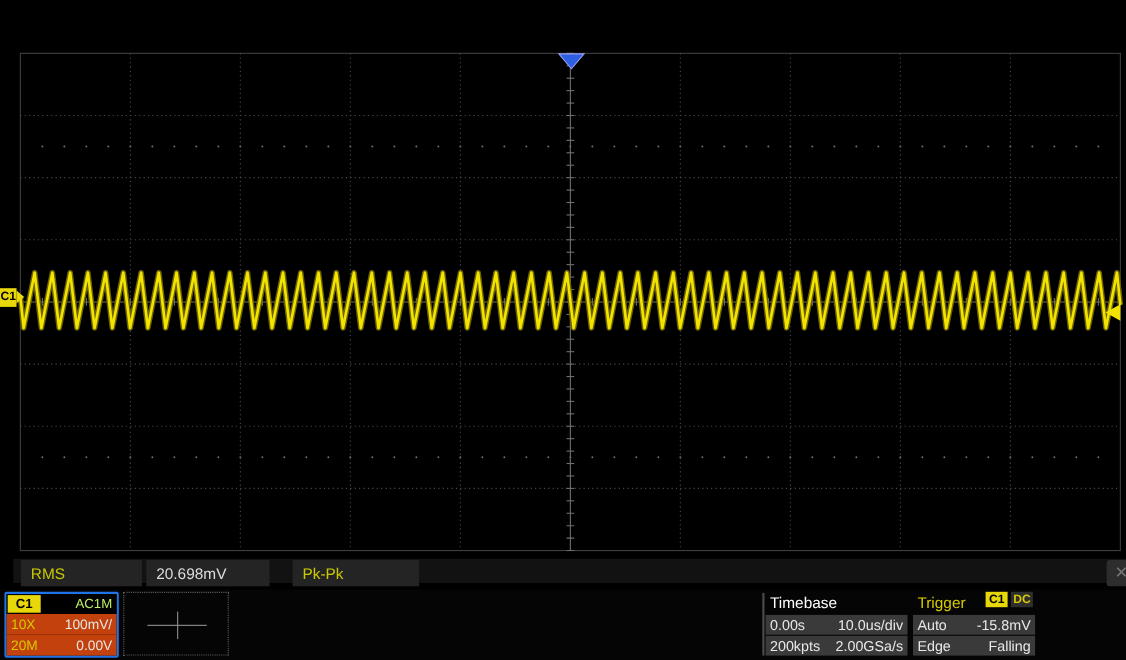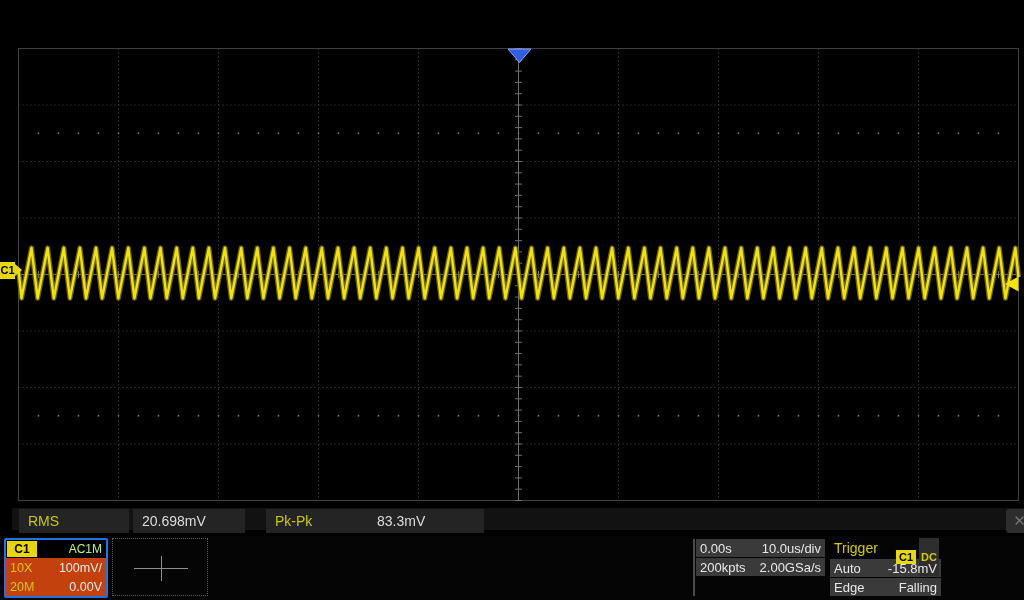--- a/index.html
+++ b/index.html
@@ -52,21 +52,21 @@
   .panel-row{height:18px;background:#3a3a3a;display:flex;justify-content:space-between;
              align-items:center;padding:0 4px;font-size:13px;color:#e8e8e8;margin-top:1px;}
   .tb-panel{position:absolute;left:696px;top:2px;width:129px;}
   .tb-panel .panel-hdr{color:#fff;padding-left:4px;}
   .trg-panel{position:absolute;left:830px;top:2px;width:111px;}
   .trg-hdr{display:flex;justify-content:space-between;align-items:flex-start;}
   .trg-title{color:#d6c900;padding-left:4px;}
   .trg-src{display:flex;align-items:center;gap:3px;padding-right:2px;}
   .trg-chip{background:#e8d80a;color:#000;font-size:11px;font-weight:bold;padding:0 3px;
             height:14px;line-height:14px;}
-  .trg-coup{background:#2e2e2e;color:#d6c900;font-size:11px;font-weight:bold;padding:12px 2px;
+  .trg-coup{background:#2e2e2e;color:#d6c900;font-size:11px;font-weight:bold;padding:0 2px;
             height:14px;line-height:14px;}
 </style>
 </head>
 <body>
 
 <div class="screen">
 
   <svg class="scope" width="1024" height="536">
     <rect class="plot-border" x="18.5" y="48.5" width="1000" height="452"></rect>
     <g id="grid">
@@ -286,21 +286,20 @@
   </svg>
 
   <div class="ch1-flag">
     <span>C1</span>
   </div>
 
   <div class="meas-bar">
     <div class="meas-cell meas-label" style="left:7px;width:110px;">RMS</div>
     <div class="meas-cell meas-value" style="left:121px;width:112px;">20.698mV</div>
     <div class="meas-cell meas-label" style="left:254px;width:115px;">Pk-Pk</div>
-    <div class="meas-cell meas-value" style="left:356px;width:116px;">83.3mV</div>
     <div class="close-btn">
       <span>✕</span>
     </div>
   </div>
 
   <div class="bottom-bar">
 
     <div class="ch-box">
       <div class="ch-row1">
         <div class="ch-chip">C1</div>
@@ -317,20 +316,21 @@
     </div>
 
     <div class="add-box">
       <div class="add-h"></div>
       <div class="add-v"></div>
     </div>
 
     <div class="vsep"></div>
 
     <div class="tb-panel">
+      <div class="panel-hdr">Timebase</div>
       <div class="panel-row">
         <span>0.00s</span>
         <span>10.0us/div</span>
       </div>
       <div class="panel-row">
         <span>200kpts</span>
         <span>2.00GSa/s</span>
       </div>
     </div>
 

